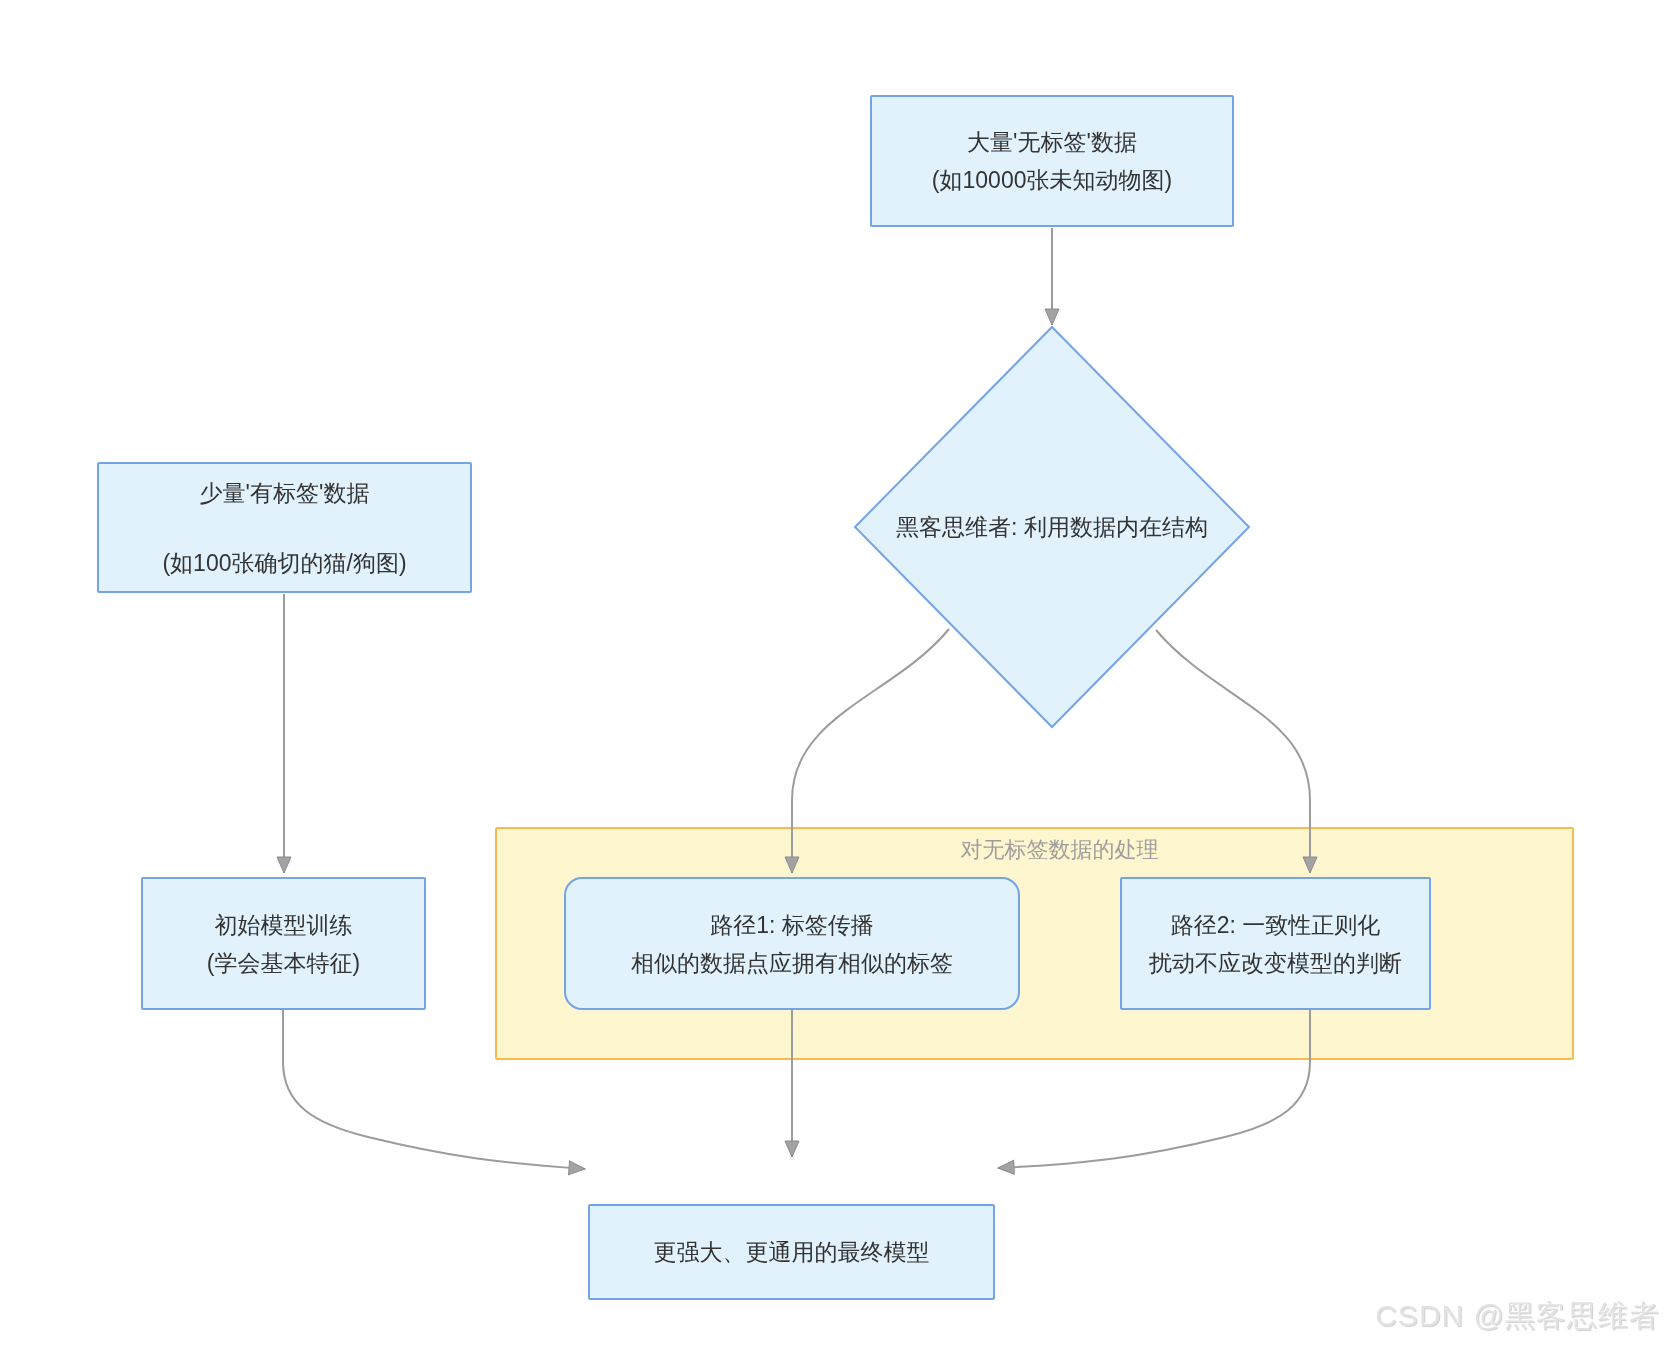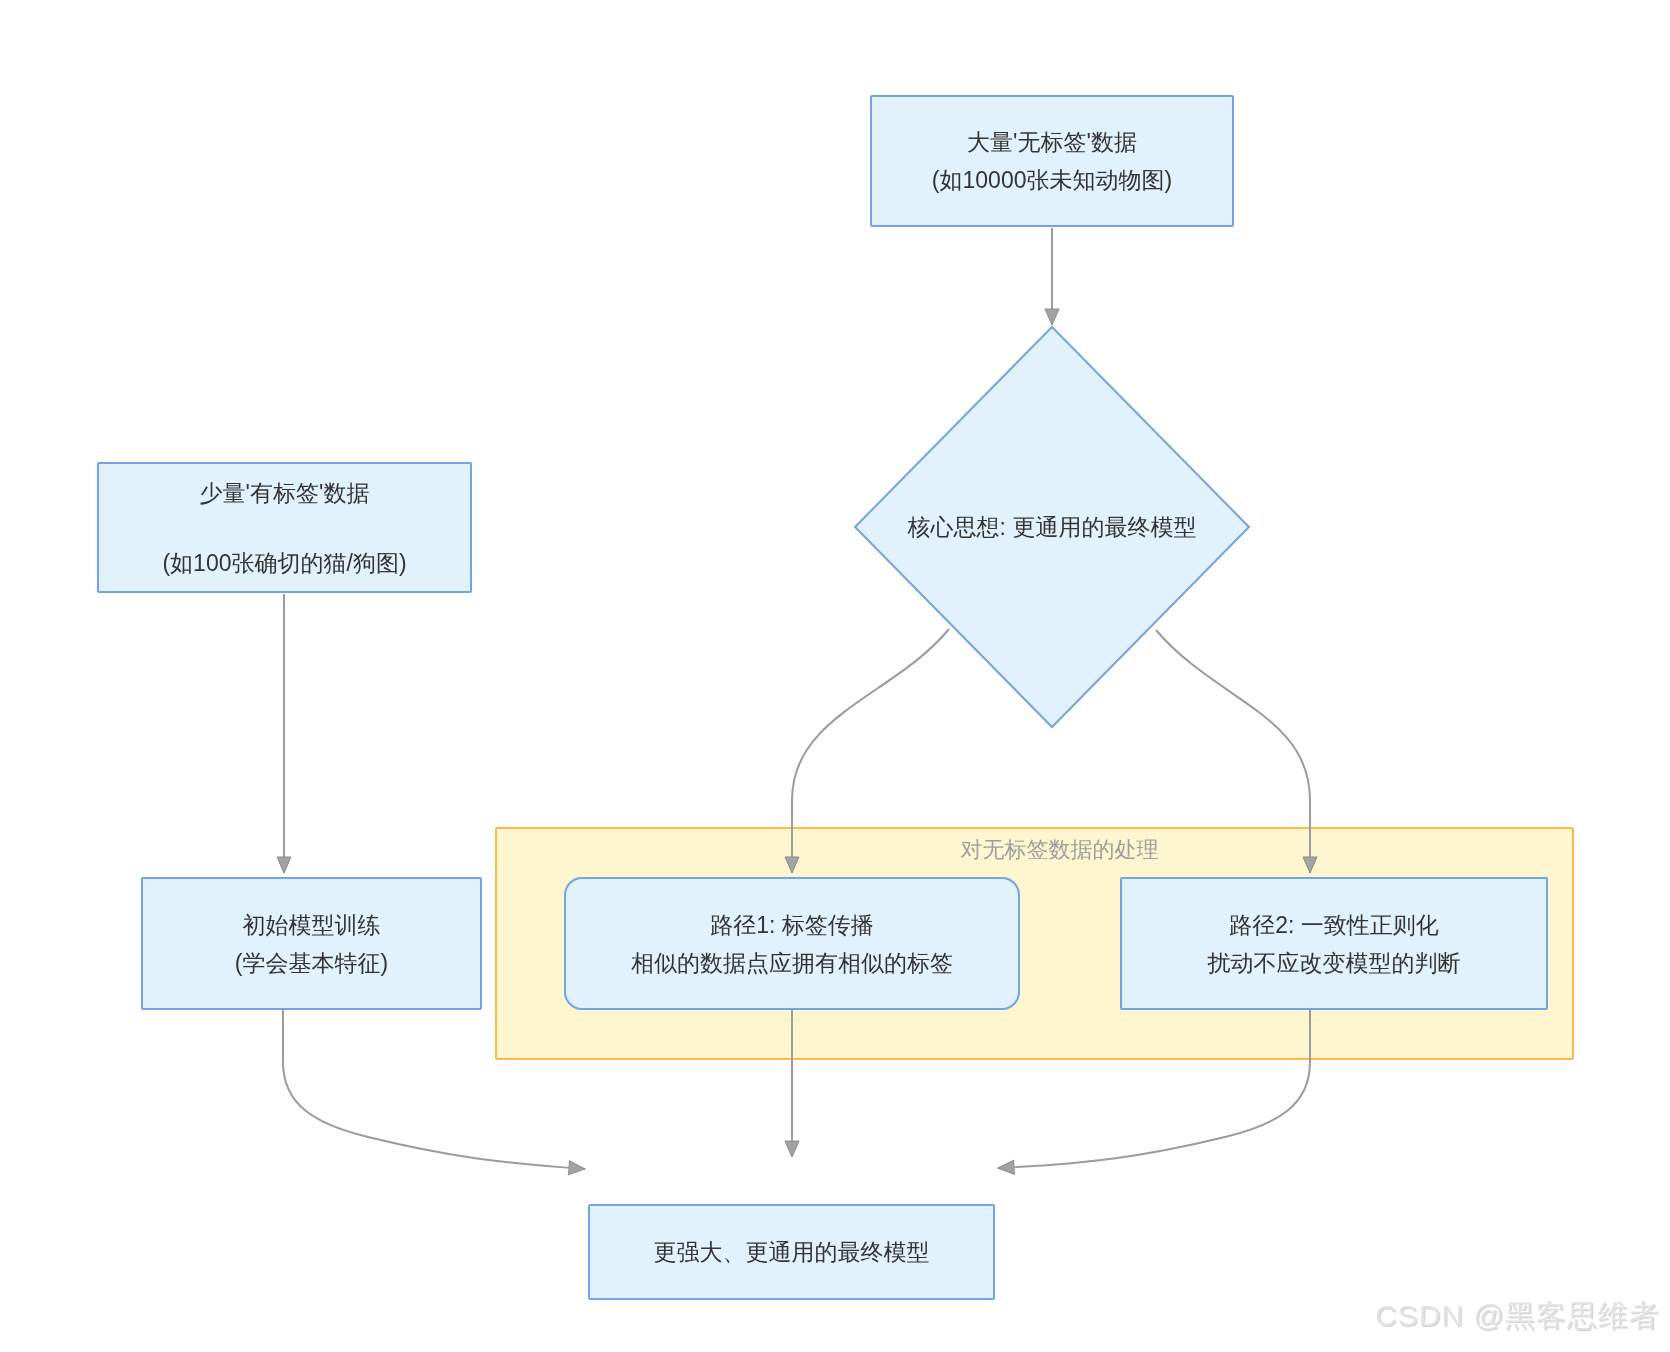--- a/index.html
+++ b/index.html
@@ -57,43 +57,43 @@
       <path d="M 1156 630 C 1215 700 1310 715 1310 800 L 1310 873" marker-end="url(#arrowhead)"></path>
       <path d="M 283 1010 L 283 1062 C 283 1105 315 1124 368 1137 C 450 1157 500 1163 585 1169" marker-end="url(#arrowhead)"></path>
       <path d="M 792 1010 L 792 1157" marker-end="url(#arrowhead)"></path>
       <path d="M 1310 1010 L 1310 1062 C 1310 1105 1278 1124 1225 1137 C 1143 1157 1086 1164 998 1168" marker-end="url(#arrowhead)"></path>
     </g>
   </svg>
 
   <svg class="diamond-wrap" viewBox="0 0 1670 1352" xmlns="http://www.w3.org/2000/svg">
     <polygon points="1052,327 1249,527 1052,727 855,527" fill="#E1F2FD" stroke="#74A3E6" stroke-width="2"></polygon>
   </svg>
-  <div class="diamond-label">核心思想: 更通用的最终模型</div>
+  <div class="diamond-label">黑客思维者: 利用数据内在结构</div>
 
   <div class="node" style="left:870px;top:95px;width:364px;height:132px;">
     <span class="tline">大量'无标签'数据</span>
     <span class="tline">(如10000张未知动物图)</span>
   </div>
 
   <div class="node" style="left:97px;top:462px;width:375px;height:131px;gap:32px;">
     <span class="tline">少量'有标签'数据</span>
     <span class="tline">(如100张确切的猫/狗图)</span>
   </div>
 
-  <div class="node" style="left:141px;top:877px;width:341px;height:133px;">
+  <div class="node" style="left:141px;top:877px;width:285px;height:133px;">
     <span class="tline">初始模型训练</span>
     <span class="tline">(学会基本特征)</span>
   </div>
 
   <div class="node" style="left:564px;top:877px;width:456px;height:133px;border-radius:18px;">
     <span class="tline">路径1: 标签传播</span>
     <span class="tline">相似的数据点应拥有相似的标签</span>
   </div>
 
-  <div class="node" style="left:1120px;top:877px;width:428px;height:133px;">
+  <div class="node" style="left:1120px;top:877px;width:311px;height:133px;">
     <span class="tline">路径2: 一致性正则化</span>
     <span class="tline">扰动不应改变模型的判断</span>
   </div>
 
   <div class="node" style="left:588px;top:1160px;width:407px;height:96px;margin-top:44px;">
     <span class="tline">更强大、更通用的最终模型</span>
   </div>
 
   <div class="watermark">CSDN @黑客思维者</div>
 

